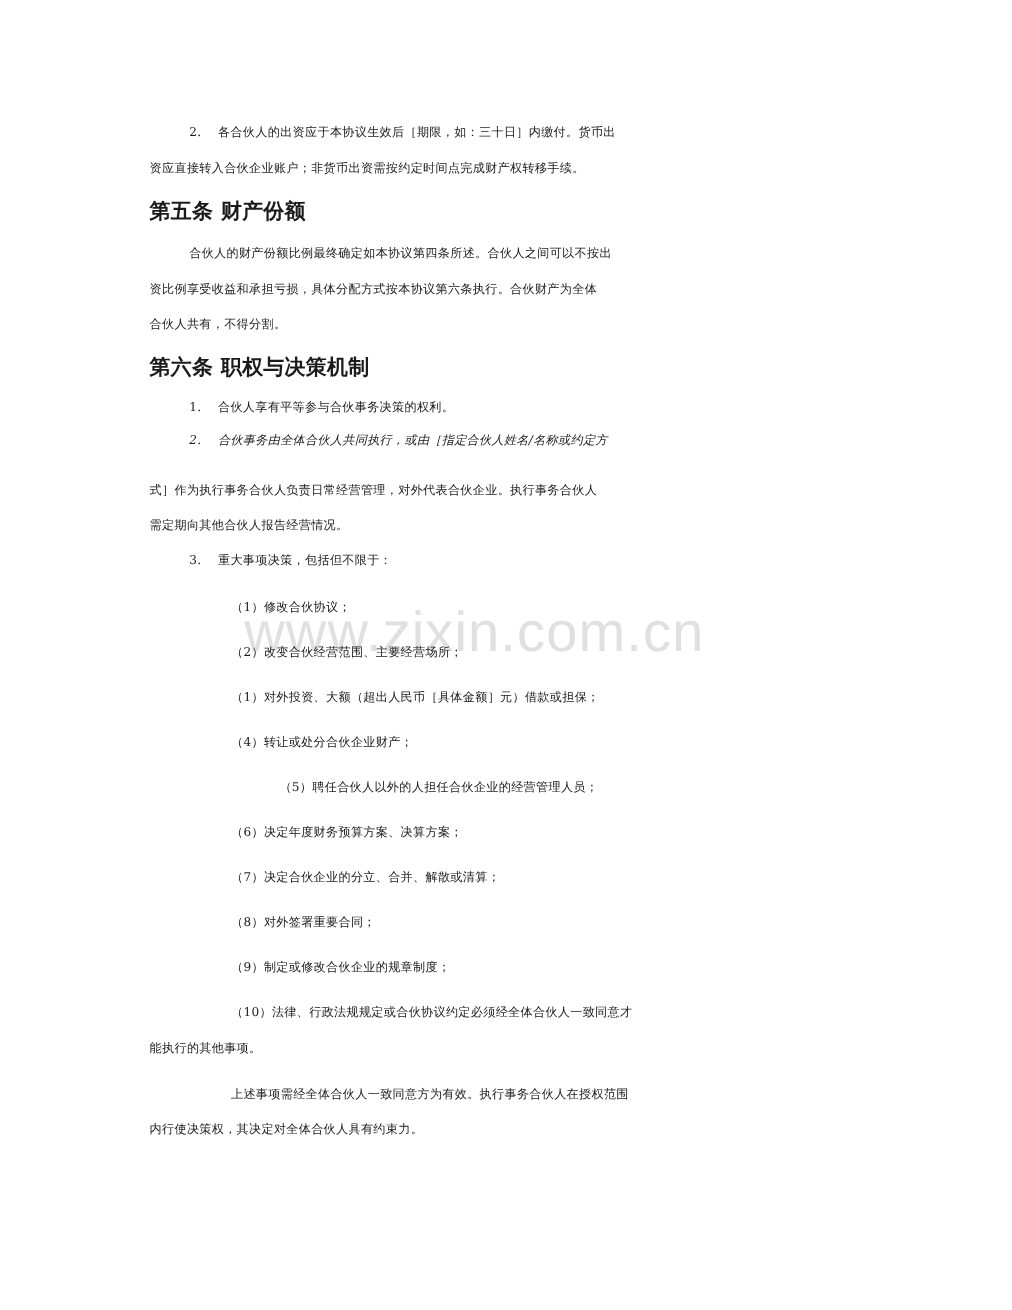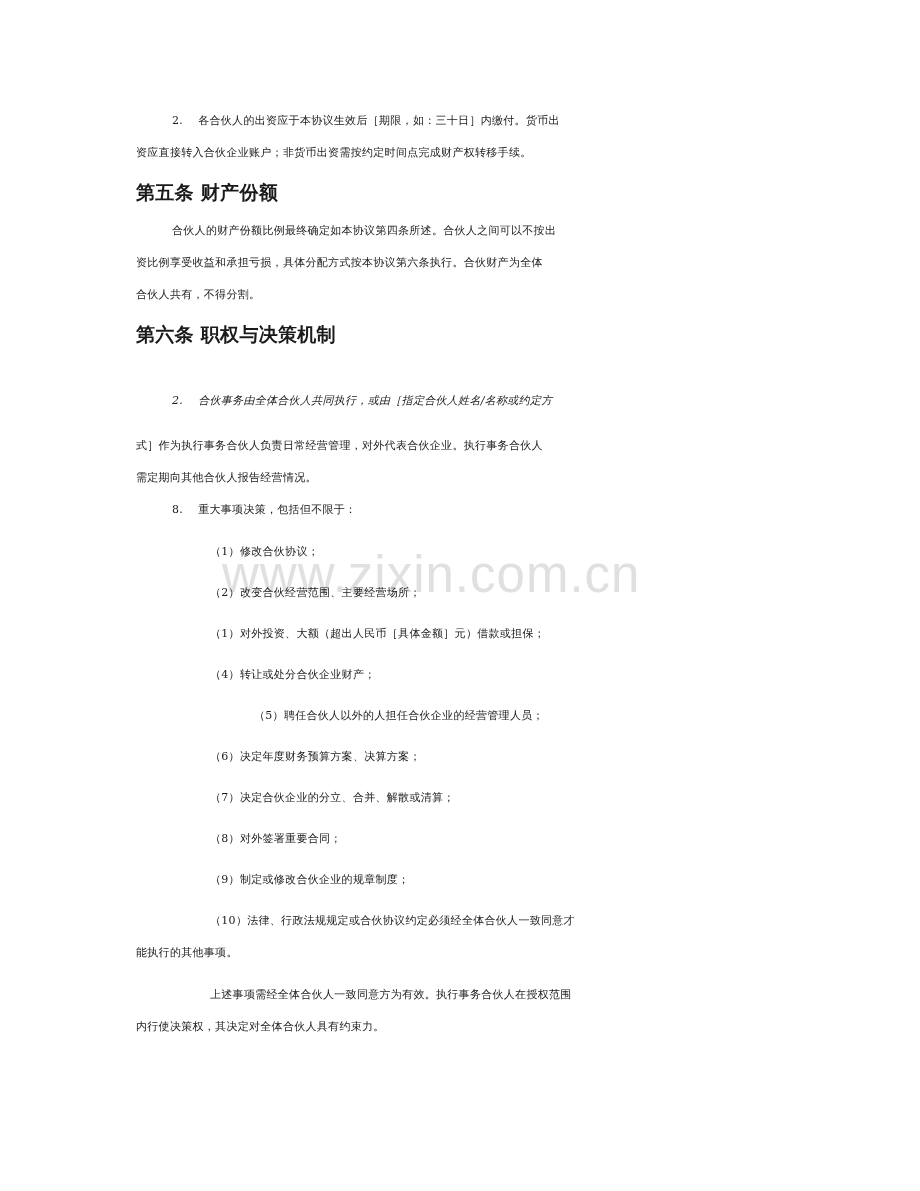--- a/index.html
+++ b/index.html
@@ -32,26 +32,27 @@
   <div class="line" style="left:136px; top:142px;">资应直接转入合伙企业账户；非货币出资需按约定时间点完成财产权转移手续。</div>
 
   <div class="line heading" style="left:136px; top:181px;">第五条 财产份额</div>
 
   <div class="line" style="left:172px; top:220px;">合伙人的财产份额比例最终确定如本协议第四条所述。合伙人之间可以不按出</div>
   <div class="line" style="left:136px; top:252px;">资比例享受收益和承担亏损，具体分配方式按本协议第六条执行。合伙财产为全体</div>
   <div class="line" style="left:136px; top:284px;">合伙人共有，不得分割。</div>
 
   <div class="line heading" style="left:136px; top:323px;">第六条 职权与决策机制</div>
 
+  <div class="line" style="left:172px; top:360px;">1.　 合伙人享有平等参与合伙事务决策的权利。</div>
 
   <div class="line" style="left:172px; top:390px;font-style:italic;">2.　 合伙事务由全体合伙人共同执行，或由［指定合伙人姓名/名称或约定方</div>
   <div class="line" style="left:136px; top:435px;">式］作为执行事务合伙人负责日常经营管理，对外代表合伙企业。执行事务合伙人</div>
   <div class="line" style="left:136px; top:467px;">需定期向其他合伙人报告经营情况。</div>
 
-  <div class="line" style="left:172px; top:499px;">8.　 重大事项决策，包括但不限于：</div>
+  <div class="line" style="left:172px; top:499px;">3.　 重大事项决策，包括但不限于：</div>
 
   <div class="line" style="left:210px; top:541px;">（1）修改合伙协议；</div>
   <div class="line" style="left:210px; top:582px;">（2）改变合伙经营范围、主要经营场所；</div>
   <div class="line" style="left:210px; top:623px;">（1）对外投资、大额（超出人民币［具体金额］元）借款或担保；</div>
   <div class="line" style="left:210px; top:664px;">（4）转让或处分合伙企业财产；</div>
   <div class="line" style="left:210px; top:705px;margin-left:44px;">（5）聘任合伙人以外的人担任合伙企业的经营管理人员；</div>
   <div class="line" style="left:210px; top:746px;">（6）决定年度财务预算方案、决算方案；</div>
   <div class="line" style="left:210px; top:787px;">（7）决定合伙企业的分立、合并、解散或清算；</div>
   <div class="line" style="left:210px; top:828px;">（8）对外签署重要合同；</div>
   <div class="line" style="left:210px; top:869px;">（9）制定或修改合伙企业的规章制度；</div>

